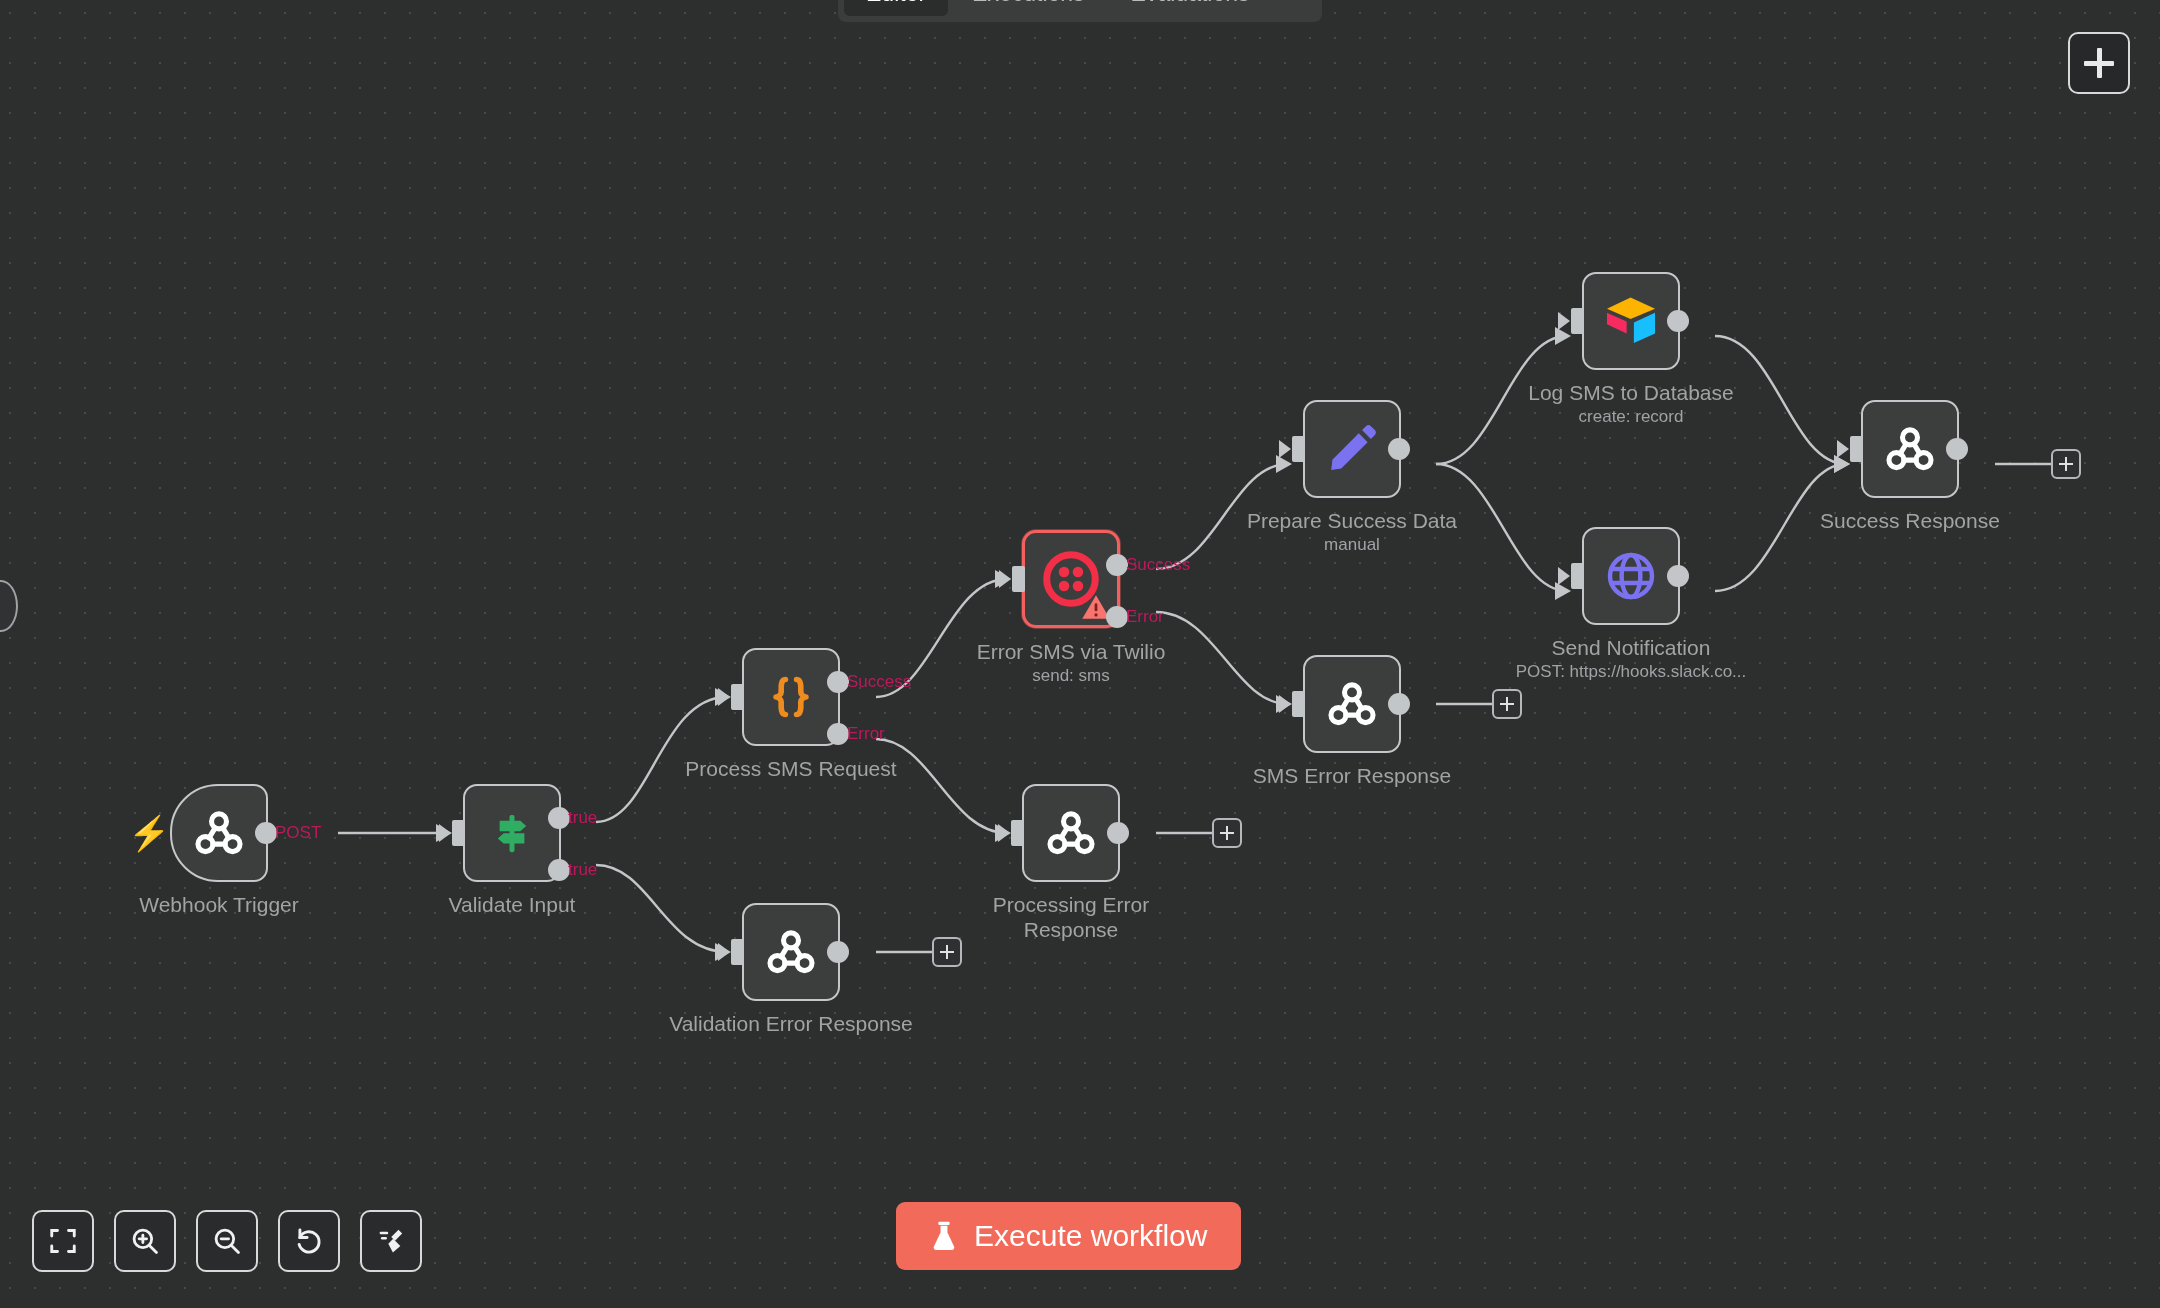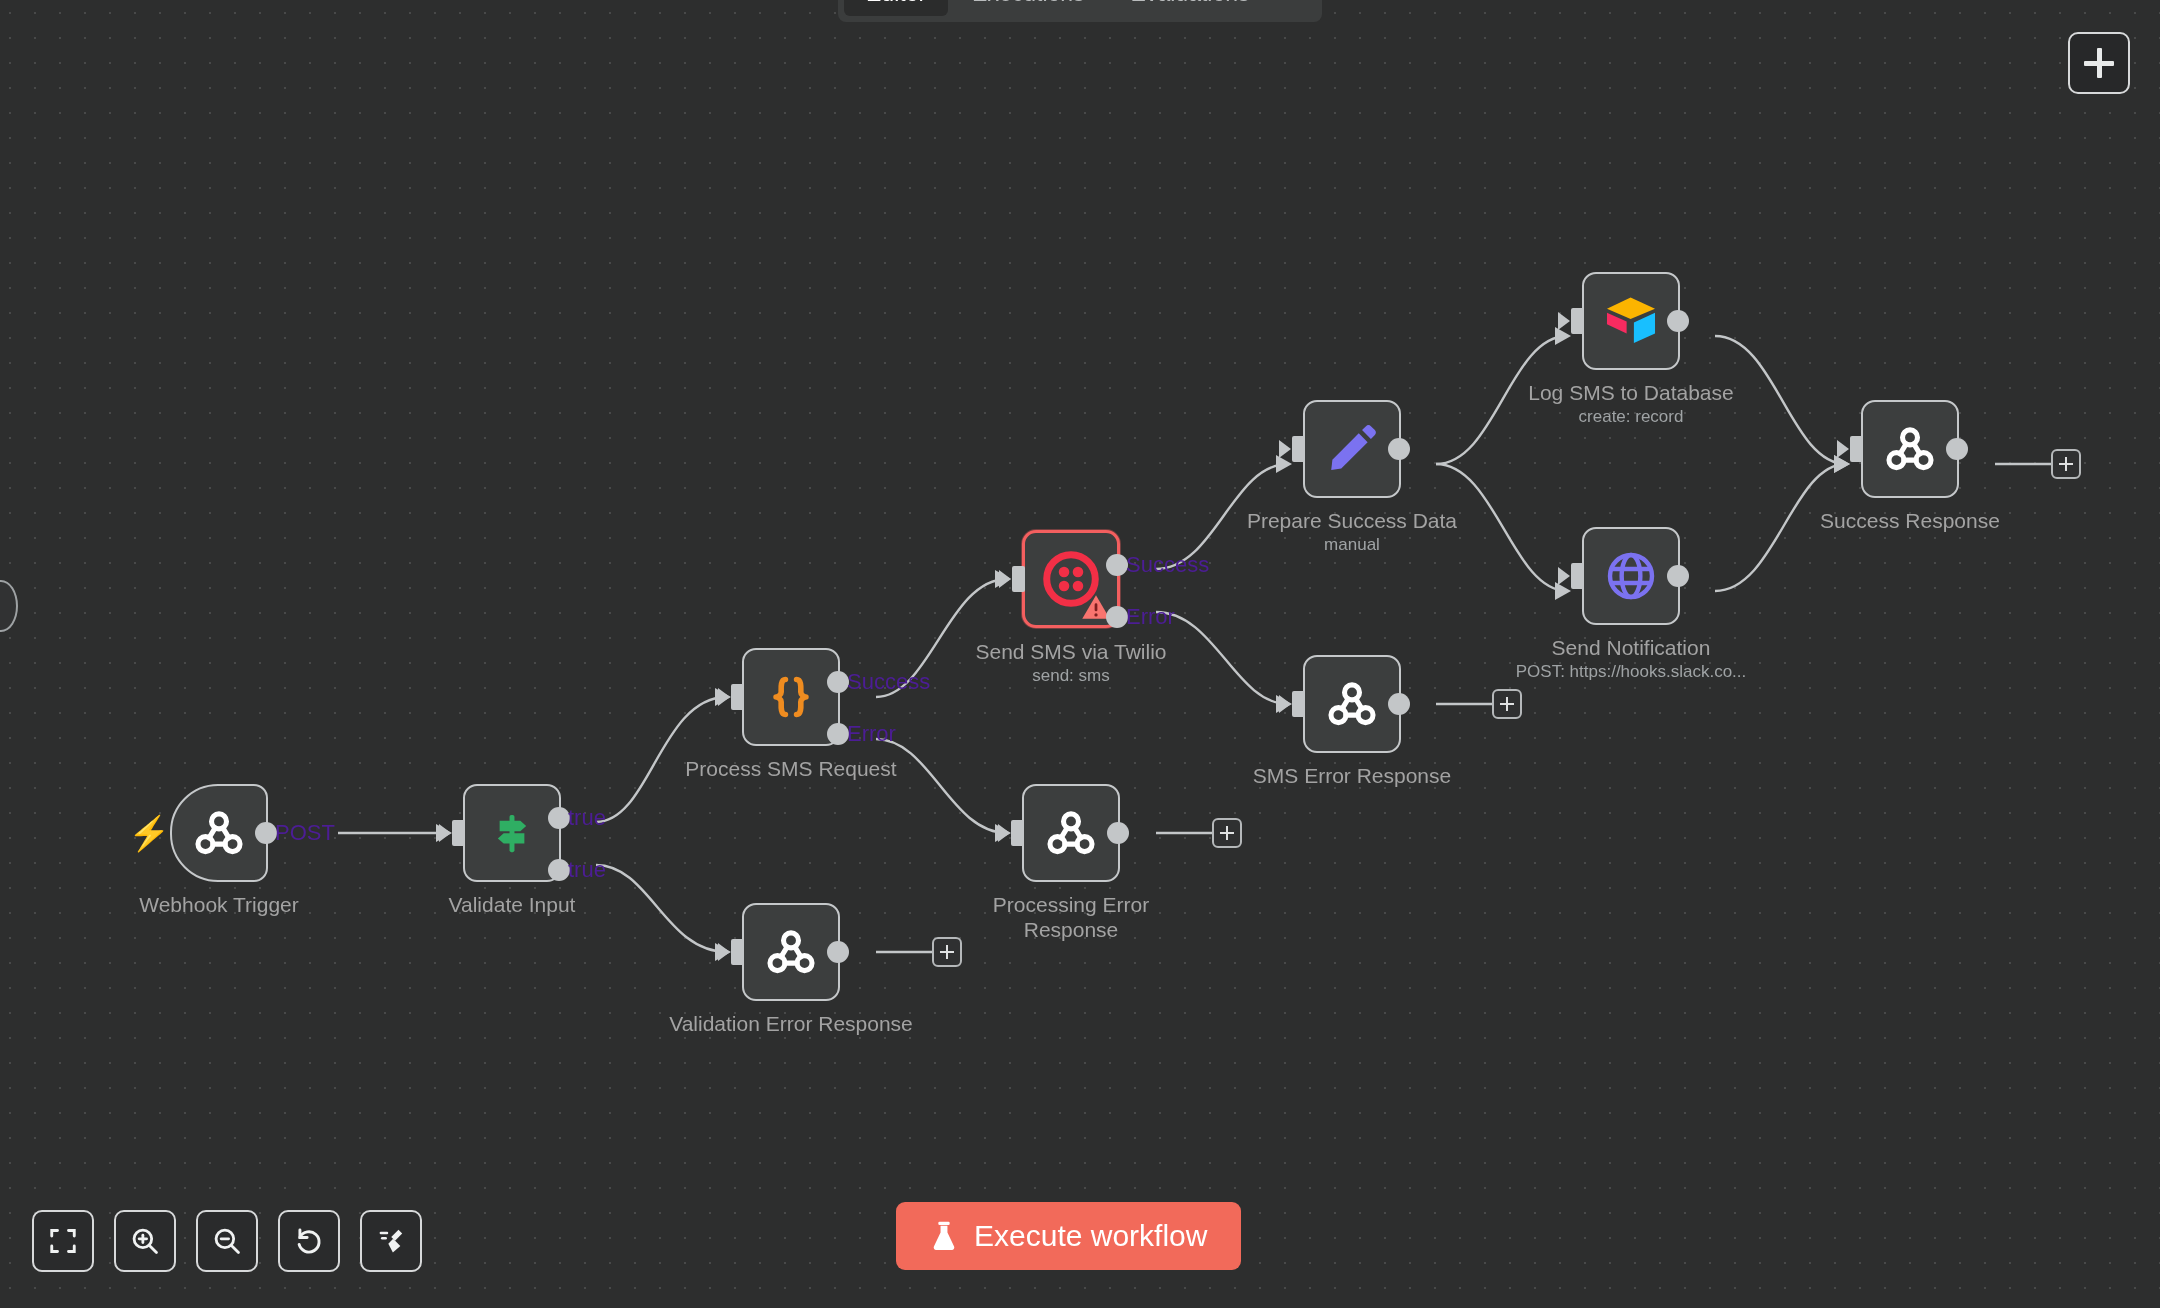--- a/index.html
+++ b/index.html
@@ -129,22 +129,22 @@
     right: -11px;
     width: 22px; height: 22px;
     border-radius: 50%;
     background: #c3c6c8;
   }
   .out-dot.single { top: 50%; transform: translateY(-50%); }
   .out-dot.top { top: 21px; }
   .out-dot.bot { top: 73px; padding-left: 8px; }
   .port-label {
     position: absolute;
-    font-size: 22px;
-    color: #4c1d95;
+    font-size: 17px;
+    color: #be185d;
     white-space: nowrap;
     left: 20px; top: 50%;
     transform: translateY(-50%);
   }
   .port-label::before {
     content: "";
     position: absolute;
     left: -11px; top: 50%;
     width: 9px; height: 2px;
     background: #c3c6c8;
@@ -354,21 +354,21 @@
       <path d="M12 1.6 L23 20.4 L1 20.4 Z" fill="#f8746f"></path>
       <rect x="10.9" y="8" width="2.2" height="6.4" rx="1.1" fill="#7d1f1f"></rect>
       <circle cx="12" cy="17.3" r="1.3" fill="#7d1f1f"></circle>
     </svg>
     <span class="out-dot top">
       <span class="port-label">Success</span>
     </span>
     <span class="out-dot bot">
       <span class="port-label">Error</span>
     </span>
-    <span class="node-label">Send SMS via Twilio</span>
+    <span class="node-label">Error SMS via Twilio</span>
     <span class="node-sub">send: sms</span>
   </div>
 
   <div class="node" style="left:1022px; top:784px;">
     <span class="in-arrow"></span>
     <span class="in-port"></span>
     <svg width="58" height="58" viewBox="0 0 24 24">
       <g fill="none" stroke="#ffffff" stroke-width="2.1" stroke-linecap="round">
         <circle cx="12" cy="7.2" r="3.1"></circle>
         <circle cx="6.4" cy="16.6" r="3.1"></circle>

